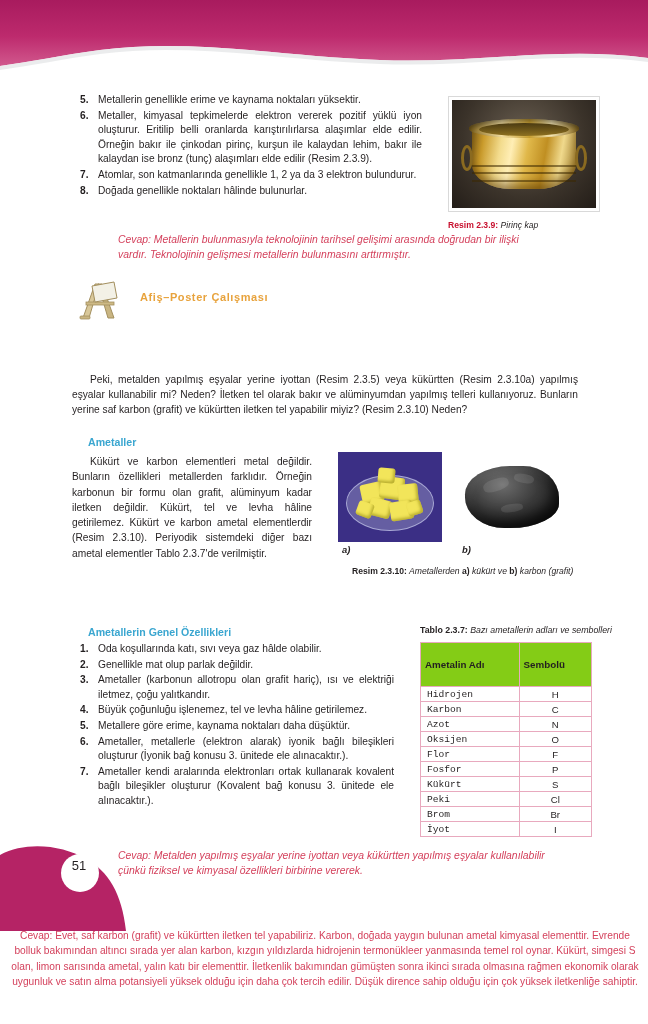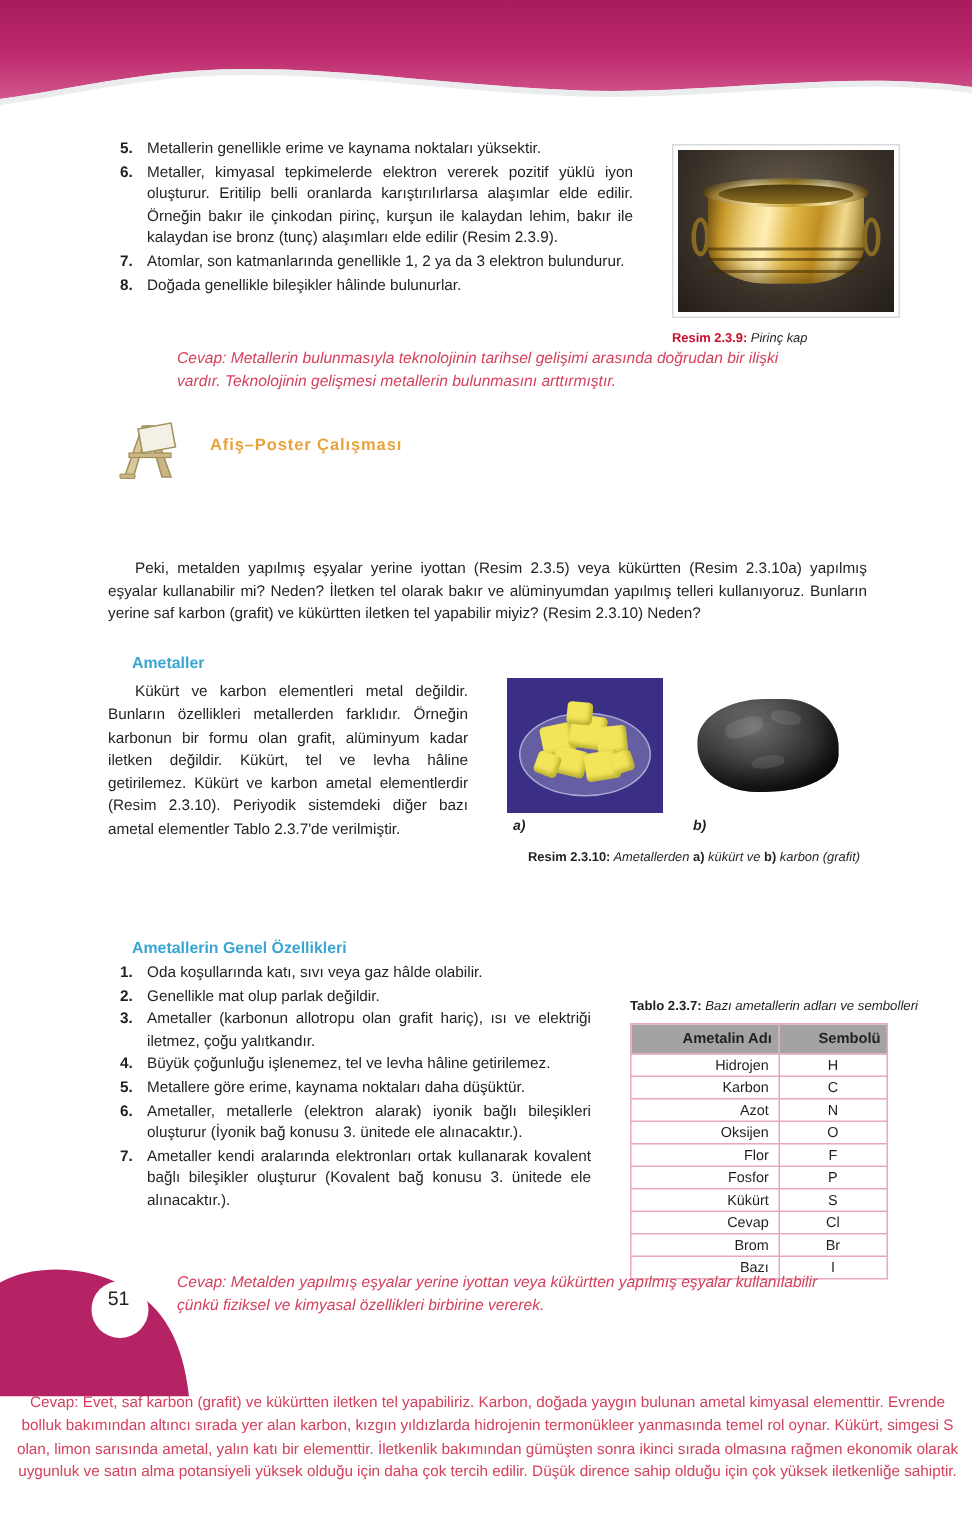--- a/index.html
+++ b/index.html
@@ -121,27 +121,27 @@
   .rock-facet { position: absolute; background: rgba(255,255,255,.10); border-radius: 40%; }
   .nm-labels { position: relative; height: 14px; margin-top: 2px; font-size: 9.4px;
                font-style: italic; font-weight: bold; }
   .nm-labels span { position: absolute; }
 
   
   .genel-head { position: absolute; left: 88px; top: 542px; }
   .genel-list { position: absolute; left: 72px; top: 558px; width: 322px; }
 
   
-  .tablo { position: absolute; left: 420px; top: 540px; width: 192px; margin-top: 40px; }
+  .tablo { position: absolute; left: 420px; top: 540px; width: 192px; }
   .tablo-cap { font-size: 8.8px; line-height: 12px; font-style: italic; margin-bottom: 6px; }
   .tablo-cap b { font-style: normal; }
   table.amet { border-collapse: collapse; width: 172px; font-size: 9.6px; }
   table.amet th, table.amet td { border: 1px solid #e8a9be; padding: 1.5px 6px; }
-  table.amet th { background: #a3a3a3; font-weight: bold; text-align: right; font-size: 9.8px; padding: 4px 4px; }
-  table.amet td.name { text-align: right; }
+  table.amet th { background: #84cc16; font-weight: bold; text-align: left; font-size: 9.8px; padding: 16px 4px; }
+  table.amet td.name { text-align: left; font-family: Liberation Mono, monospace; }
   table.amet td.sym { text-align: center; }
 
   
   .pagenum-blob { position: absolute; left: 0; top: 845px; width: 136px; height: 86px; }
   .pagenum-txt {
     position: absolute; left: 62px; top: 858px; width: 34px; text-align: center;
     font-size: 13px; color: #231f20;
   }
 
   
@@ -176,21 +176,21 @@
     <div class="li-row">
       <div class="li-num">6.</div>
       <div class="li-txt">Metaller, kimyasal tepkimelerde elektron vererek pozitif yüklü iyon oluşturur. Eritilip belli oranlarda karıştırılırlarsa alaşımlar elde edilir. Örneğin bakır ile çinkodan pirinç, kurşun ile kalaydan lehim, bakır ile kalaydan ise bronz (tunç) alaşımları elde edilir (Resim 2.3.9).</div>
     </div>
     <div class="li-row">
       <div class="li-num">7.</div>
       <div class="li-txt">Atomlar, son katmanlarında genellikle 1, 2 ya da 3 elektron bulundurur.</div>
     </div>
     <div class="li-row">
       <div class="li-num">8.</div>
-      <div class="li-txt">Doğada genellikle bileşikler hâlinde bulunurlar.</div>
+      <div class="li-txt">Doğada genellikle noktaları hâlinde bulunurlar.</div>
     </div>
   </div>
 
   <div class="fig-pot">
     <div class="photoframe">
       <div class="pot-scene">
         <div class="pot-body"></div>
         <div class="pot-rim"></div>
         <div class="pot-inner"></div>
         <div class="pot-ring" style="top:60%"></div>
@@ -326,29 +326,29 @@
         </tr>
         <tr>
           <td class="name">Fosfor</td>
           <td class="sym">P</td>
         </tr>
         <tr>
           <td class="name">Kükürt</td>
           <td class="sym">S</td>
         </tr>
         <tr>
-          <td class="name">Cevap</td>
+          <td class="name">Peki</td>
           <td class="sym">Cl</td>
         </tr>
         <tr>
           <td class="name">Brom</td>
           <td class="sym">Br</td>
         </tr>
         <tr>
-          <td class="name">Bazı</td>
+          <td class="name">İyot</td>
           <td class="sym">I</td>
         </tr>
       </tbody>
     </table>
   </div>
 
 </div>
 
 <div class="pagenum-blob">
   <svg width="136" height="86" viewBox="0 0 136 86" xmlns="http://www.w3.org/2000/svg">

